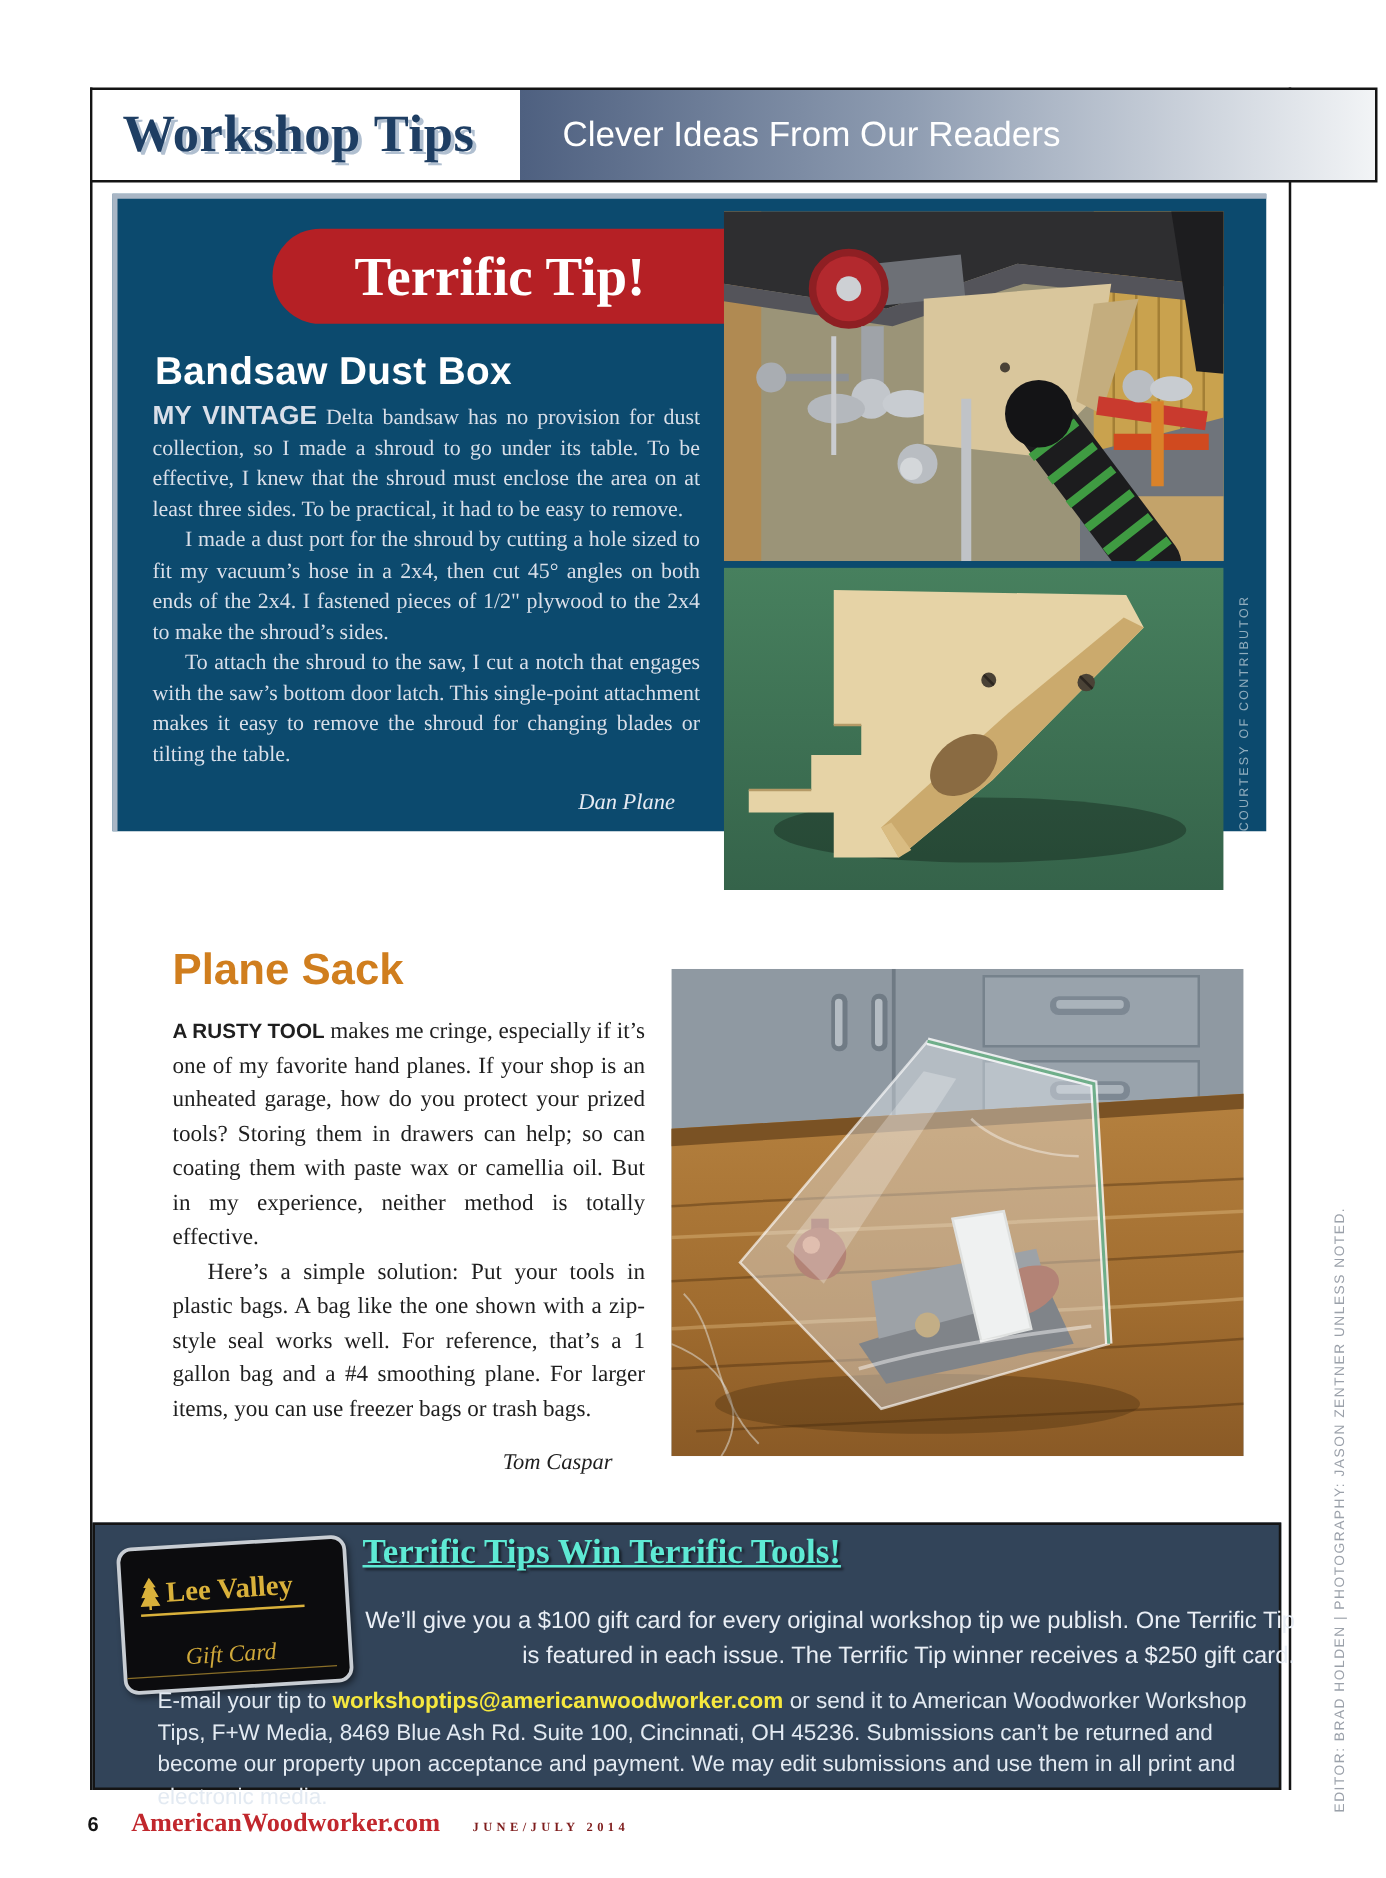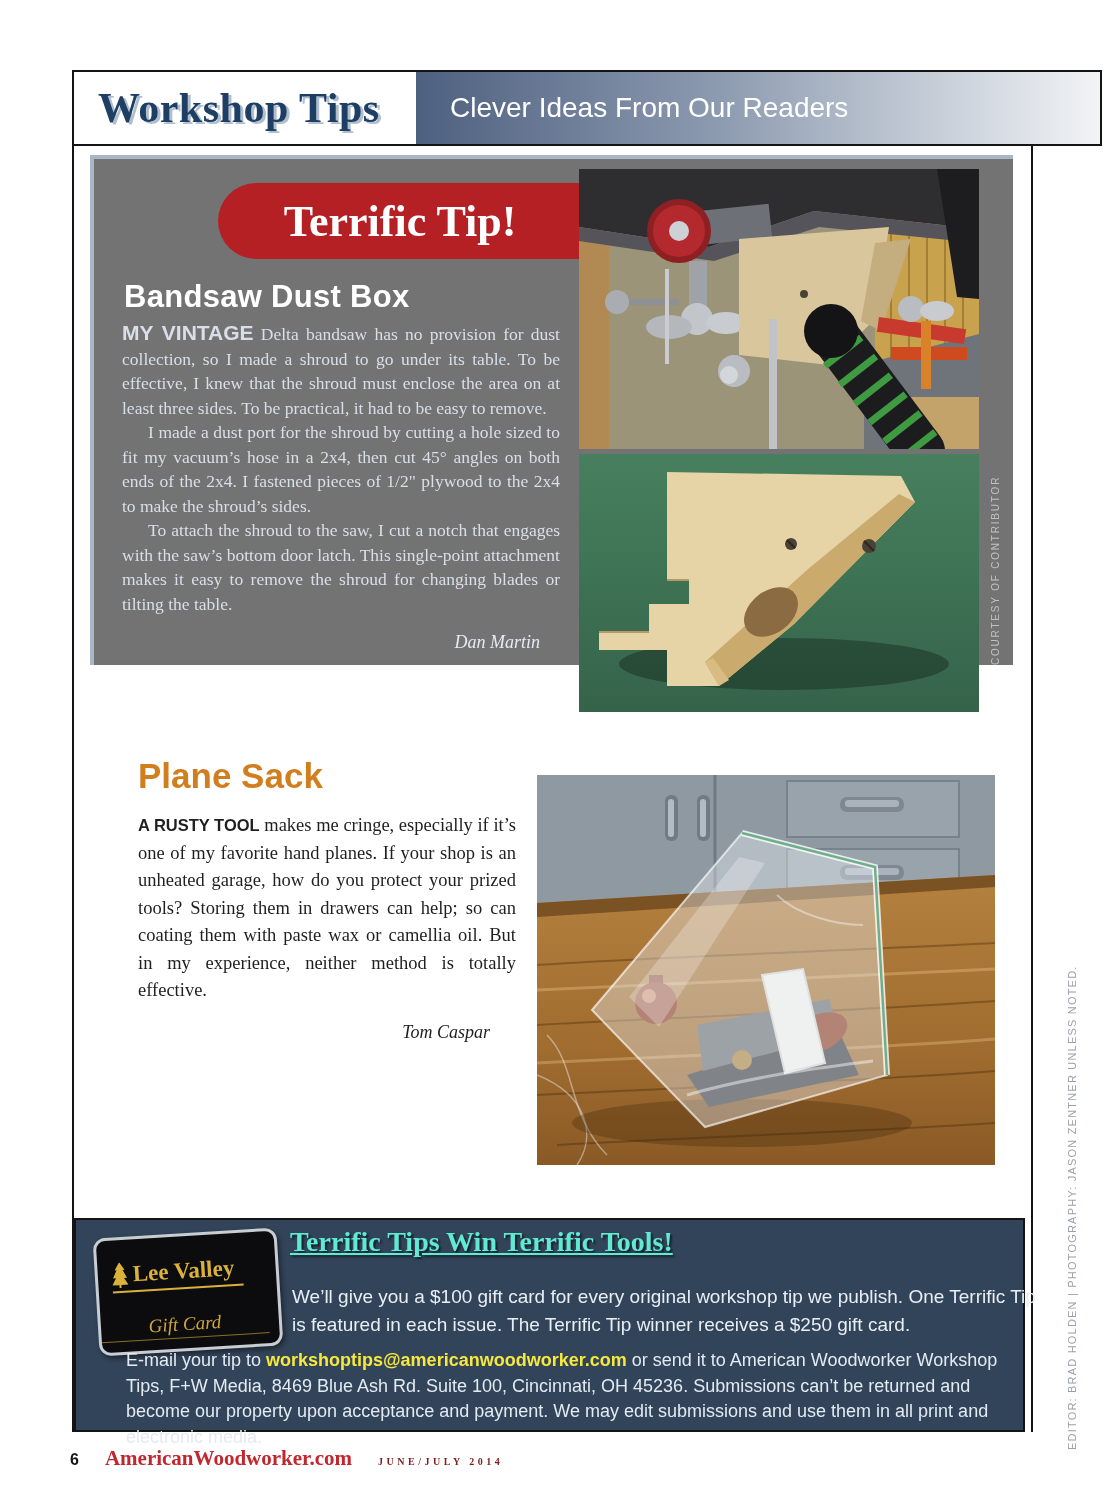--- a/index.html
+++ b/index.html
@@ -17,21 +17,21 @@
     border:2px solid #141414; display:flex; }
   #header-left { width:342px; background:#ffffff; display:flex; align-items:center; padding-left:24px; }
   #header-title { font-family:"Liberation Serif", serif; font-weight:bold; font-size:42px;
     color:#1e3e63; text-shadow:3px 2px 0 rgba(150,170,192,0.75); letter-spacing:0.5px; }
   #header-right { flex:1; background:linear-gradient(to right,#4e6080 0%,#8e9cb1 45%,#f2f4f6 100%);
     display:flex; align-items:center; padding-left:34px; }
   #header-tagline { font-family:"Liberation Sans", sans-serif; font-size:28px; color:#ffffff; }
 
   
   #tipbox { position:absolute; left:90px; top:155px; width:923px; height:510px;
-    background:#737373; border-top:4px solid #a9b6c5; border-left:4px solid #a9b6c5; }
+    background:#0c4a6e; border-top:4px solid #a9b6c5; border-left:4px solid #a9b6c5; }
   #tip-banner { position:absolute; left:124px; top:24px; width:364px; height:76px;
     background:#b52025; border-radius:40px 0 0 40px; display:flex; align-items:center; justify-content:center; }
   #tip-banner-label { font-family:"Liberation Serif", serif; font-weight:bold; font-size:44px; color:#ffffff; }
   #tip-title { position:absolute; left:30px; top:120px; font-family:"Liberation Sans", sans-serif;
     font-weight:bold; font-size:31px; color:#ffffff; letter-spacing:0.3px;text-align:right; }
   #tip-body { position:absolute; left:28px; top:162px; width:438px; color:#d9dfe9;
     font-size:17.5px; line-height:24.5px; text-align:justify; }
   #tip-body .lead { font-family:"Liberation Sans", sans-serif; font-weight:bold; font-size:21px; }
   #tip-body p.indent { text-indent:26px; }
   .byline { text-align:right; font-style:italic; font-size:18px; margin-top:14px; }
@@ -63,21 +63,21 @@
   #giftcard-brand-row { position:absolute; left:14px; top:22px; display:flex; align-items:flex-end; gap:5px;
     border-bottom:2px solid #d9b13b; padding-bottom:3px; padding-right:8px; }
   #giftcard-brand { font-family:"Liberation Serif", serif; font-weight:bold; font-size:23px; color:#d9b13b; }
   #giftcard-type { position:absolute; left:0; right:10px; bottom:10px; text-align:center;
     font-family:"Liberation Serif", serif; font-style:italic; font-size:19px; color:#cfa83a;
     border-bottom:1px solid #8a6f28; padding-bottom:2px; }
   #promo-title { position:absolute; left:214px; top:6px; width:740px;
     font-family:"Liberation Serif", serif; font-weight:bold; font-size:28px; color:#5eead4;
     text-shadow:2px 2px 2px rgba(0,0,0,0.55);text-decoration:underline; }
   #promo-sub { position:absolute; left:216px; top:63px; width:744px;
-    font-family:"Liberation Sans", sans-serif; font-size:19px; line-height:28px; color:#e9eef5; }
+    font-family:"Liberation Sans", sans-serif; font-size:19px; line-height:28px; color:#e9eef5;text-align:right; }
   #promo-mail { position:absolute; left:50px; top:128px; width:884px;
     font-family:"Liberation Sans", sans-serif; font-size:18px; line-height:25.5px; color:#e3eaf2; }
   #promo-email { color:#f6e83e; font-weight:bold; cursor:pointer; }
 
   
   #footer { position:absolute; left:70px; top:1446px; display:flex; align-items:baseline; gap:26px; }
   #footer-page-num { font-family:"Liberation Sans", sans-serif; font-weight:bold; font-size:16px; color:#141414; }
   #footer-logo { font-family:"Liberation Serif", serif; font-weight:bold; font-size:21px; color:#c1272d; }
   #footer-issue { font-family:Liberation Serif, serif; font-weight:bold; font-size:10px;
     letter-spacing:3.5px; color:#7f1d1d; }
@@ -107,21 +107,21 @@
     <div id="tip-banner">
       <span id="tip-banner-label">Terrific Tip!</span>
     </div>
 
     <div id="tip-title">Bandsaw Dust Box</div>
 
     <div id="tip-body">
       <p><span class="lead">MY VINTAGE</span><span> Delta bandsaw has no provision for dust collection, so I made a shroud to go under its table. To be effective, I knew that the shroud must enclose the area on at least three sides. To be practical, it had to be easy to remove.</span></p>
       <p class="indent">I made a dust port for the shroud by cutting a hole sized to fit my vacuum’s hose in a 2x4, then cut 45° angles on both ends of the 2x4. I fastened pieces of 1/2" plywood to the 2x4 to make the shroud’s sides.</p>
       <p class="indent">To attach the shroud to the saw, I cut a notch that engages with the saw’s bottom door latch. This single-point attachment makes it easy to remove the shroud for changing blades or tilting the table.</p>
-      <div class="byline" id="tip-byline">Dan Martin</div>
+      <div class="byline" id="tip-byline">Dan Plane</div>
     </div>
 
     <div class="photo" style="left:485px; top:10px; width:400px; height:280px;">
       <svg viewBox="0 0 400 280" preserveAspectRatio="none">
         <rect width="400" height="280" fill="#9b9478"></rect>
         <rect x="0" y="0" width="30" height="280" fill="#b08a52"></rect>
         <rect x="296" y="0" width="104" height="280" fill="#c9a24e"></rect>
         <g stroke="#a37f35" stroke-width="2">
           <line x1="312" y1="0" x2="312" y2="280"></line>
             <line x1="330" y1="0" x2="330" y2="280"></line>
@@ -184,20 +184,21 @@
         <line x1="20" y1="178" x2="70" y2="178" stroke="#b59a67" stroke-width="2"></line>
       </svg>
     </div>
 
     <div id="photo-credit" class="vtext">PHOTO COURTESY OF CONTRIBUTOR</div>
   </div>
 
   <div id="plane-title">Plane Sack</div>
   <div id="plane-body">
     <p><span class="lead">A RUSTY TOOL</span><span> makes me cringe, especially if it’s one of my favorite hand planes. If your shop is an unheated garage, how do you protect your prized tools? Storing them in drawers can help; so can coating them with paste wax or camellia oil.  But in my experience, neither method is totally effective.</span></p>
+    <p class="indent">Here’s a simple solution: Put your tools in plastic bags. A bag like the one shown with a zip-style seal works well. For reference, that’s a 1 gallon bag and a #4 smoothing plane. For larger items, you can use freezer bags or trash bags.</p>
     <div class="byline" id="plane-byline">Tom Caspar</div>
   </div>
 
   <div class="photo" style="left:537px; top:775px; width:458px; height:390px;">
     <svg viewBox="0 0 458 390" preserveAspectRatio="none">
       <defs>
         <linearGradient id="wood" x1="0" y1="0" x2="0" y2="1">
           <stop offset="0" stop-color="#b5813f"></stop>
             <stop offset="0.6" stop-color="#a06c2f"></stop>
             <stop offset="1" stop-color="#8a5a26"></stop>

